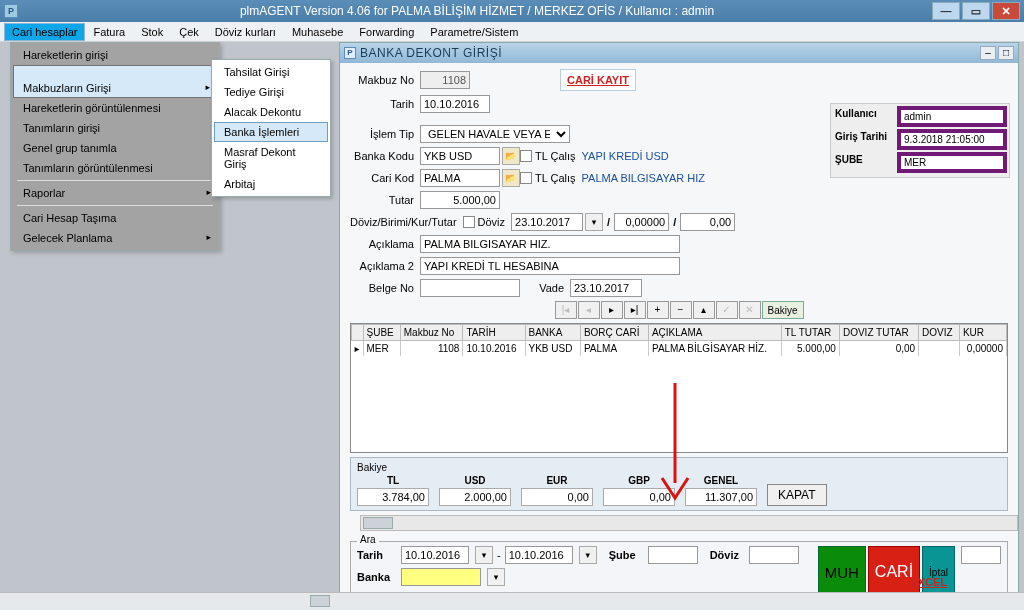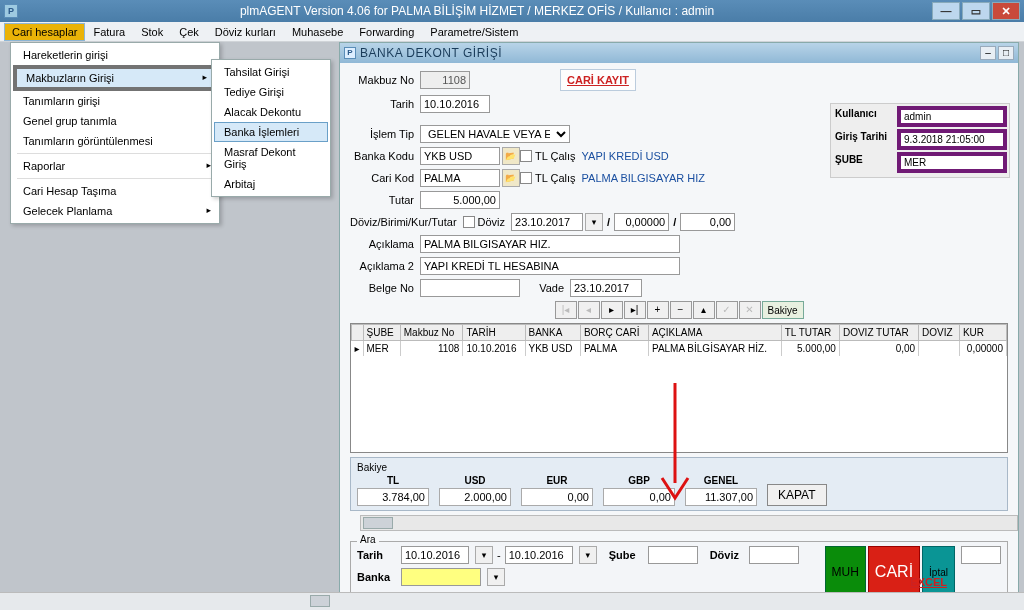--- a/index.html
+++ b/index.html
@@ -7,28 +7,28 @@
 
 .titlebar { height: 22px; background: linear-gradient(to bottom, #5a8db8, #4a7da8); display: flex; align-items: center; padding: 0 4px; color: #fff; }
 .titlebar .icon-app { width: 14px; height: 14px; background: #9ecae1; border: 1px solid #5a8db8; margin-right: 6px; font-size: 9px; text-align: center; line-height: 12px; color: #2c5a8a; font-weight: bold; }
 .titlebar .title-text { flex: 1; text-align: center; font-size: 12px; }
 .titlebar .winbtns { display: flex; }
 .titlebar .winbtn { width: 28px; height: 18px; margin-left: 2px; background: #bdd7ee; border: 1px solid #8ab; text-align: center; line-height: 16px; color: #333; font-weight: bold; cursor: pointer; }
 .titlebar .winbtn.close { background: #c94a3b; color: #fff; }
 
 .menubar { height: 20px; background: #eef1f4; display: flex; align-items: center; padding: 0 4px; border-bottom: 1px solid #d0d4d8; }
 .menuitem { padding: 2px 8px; cursor: pointer; }
-.menuitem.active { background: #eab308; border: 1px solid #8db6d6; padding: 2px 7px; }
+.menuitem.active { background: #0ea5e9; border: 1px solid #8db6d6; padding: 2px 7px; }
 
 .workspace { position: relative; width: 100%; height: calc(100% - 62px); background: #c0c5cb; }
 
 
-.dropdown1 { position: absolute; left: 10px; top: 0; width: 210px; background: #ffffff; border: 1px solid #9aa; box-shadow: 2px 2px 4px rgba(0,0,0,.2); padding: 2px; z-index: 20; }
+.dropdown1 { position: absolute; left: 10px; top: 0; width: 210px; background: #a3a3a3; border: 1px solid #9aa; box-shadow: 2px 2px 4px rgba(0,0,0,.2); padding: 2px; z-index: 20; }
 .dropdown1 .mitem { padding: 4px 18px 4px 10px; cursor: pointer; position: relative; }
-.dropdown1 .mitem.highlight { background: #d6e9f8; border: 4px solid #737373; padding: 3px 17px 3px 9px; }
+.dropdown1 .mitem.highlight { background: #d6e9f8; border: 1px solid #737373; padding: 16px 17px 3px 9px; }
 .dropdown1 .sep { height: 1px; background: #ddd; margin: 2px 4px; }
 .dropdown1 .arrow::after { content: "▸"; position: absolute; right: 6px; font-size: 9px; }
 
 .dropdown2 { position: absolute; left: 211px; top: 17px; width: 120px; background: #fff; border: 1px solid #9aa; box-shadow: 2px 2px 4px rgba(0,0,0,.2); padding: 2px; z-index: 21; }
 .dropdown2 .mitem { padding: 4px 10px; cursor: pointer; }
 .dropdown2 .mitem.highlight { background: #d6e9f8; border: 1px solid #6aa0c8; padding: 3px 9px; }
 
 
 .inner { position: absolute; left: 339px; top: 0; width: 680px; height: 565px; background: #f5f7f9; border: 1px solid #8aa; }
 .inner-title { height: 20px; background: linear-gradient(to bottom, #b8d4e8, #90b8d6); display: flex; align-items: center; padding: 0 4px; }
@@ -76,21 +76,21 @@
 .bakiye-col .cval { width: 72px; text-align: right; background: #fff; border: 1px solid #aaa; padding: 2px 3px; height: 18px; }
 .kapat-btn { padding: 3px 10px; border: 1px solid #888; background: #f0f0f0; font-size: 12px; font-weight: normal; cursor: pointer; }
 
 .ara-box { margin-top: 10px; border: 1px solid #aaa; background: #f3f5f8; padding: 4px 6px; position: relative; }
 .ara-title { position: absolute; top: -8px; left: 6px; background: #f5f7f9; padding: 0 3px; font-size: 10px; }
 .ara-row { display: flex; align-items: center; gap: 4px; margin-bottom: 4px; }
 .ara-lbl { width: 40px; font-weight: bold; }
 .yellow-inp { background: #ffff80; border: 1px solid #999; height: 18px; width: 80px; }
 .btns-right { position: absolute; right: 6px; top: 4px; display: flex; gap: 2px; }
 .btn-red { background: #d92015; color: #fff; border: 1px solid #900; padding: 16px 6px; font-size: 16px; cursor: pointer; }
-.btn-green { background: #0a8c0a; color: #000; border: 1px solid #063; padding: 2px 6px; font-size: 12px; cursor: pointer; }
+.btn-green { background: #0a8c0a; color: #000; border: 1px solid #063; padding: 2px 6px; font-size: 15px; cursor: pointer; }
 .btn-teal { background: #0a9595; color: #000; border: 1px solid #066; padding: 2px 6px; font-size: 10px; cursor: pointer; }
 .excel-link { color: #c22; text-decoration: underline; font-weight: bold; position: absolute; right: 60px; bottom: 6px; cursor: pointer; }
 
 .hscroll { position: absolute; left: 10px; right: 10px; height: 16px; background: #e8e8e8; border: 1px solid #bbb; }
 .hscroll .thumb { position: absolute; left: 45%; top: 1px; width: 30px; height: 12px; background: #cdd2d8; border: 1px solid #9aa; }
 .outer-scroll { position: absolute; left: 0; right: 0; bottom: 0; height: 18px; background: #e6e9ec; border-top: 1px solid #bbb; }
 .outer-scroll .thumb { position: absolute; left: 310px; top: 2px; width: 20px; height: 12px; background: #cdd2d8; border: 1px solid #9aa; }
 </style>
 </head>
 <body>
@@ -114,20 +114,21 @@
   <div class="menuitem">Muhasebe</div>
   <div class="menuitem">Forwarding</div>
   <div class="menuitem">Parametre/Sistem</div>
 </div>
 
 <div class="workspace">
 
   <div class="dropdown1">
     <div class="mitem">Hareketlerin girişi</div>
     <div class="mitem highlight arrow">Makbuzların Girişi</div>
+    <div class="mitem">Hareketlerin  görüntülenmesi</div>
     <div class="mitem">Tanımların girişi</div>
     <div class="mitem">Genel grup tanımla</div>
     <div class="mitem">Tanımların görüntülenmesi</div>
     <div class="sep"></div>
     <div class="mitem arrow">Raporlar</div>
     <div class="sep"></div>
     <div class="mitem">Cari Hesap Taşıma</div>
     <div class="mitem arrow">Gelecek Planlama</div>
   </div>
 

